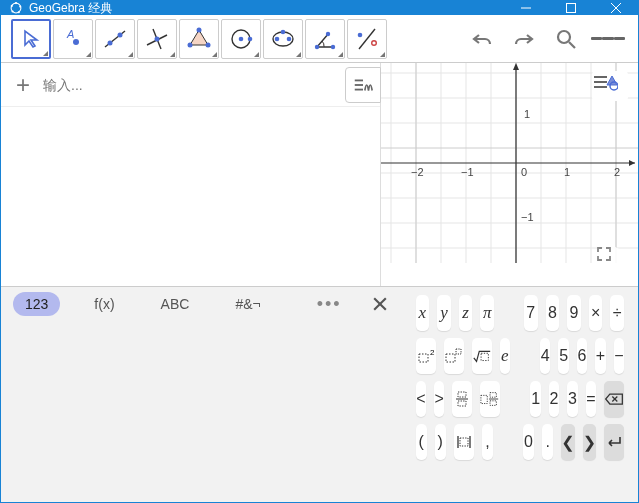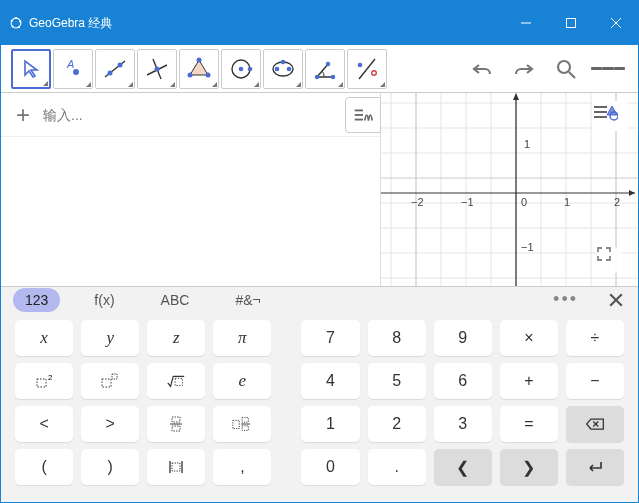--- a/index.html
+++ b/index.html
@@ -1,17 +1,17 @@
 <!DOCTYPE html>
 <html><head>
 <meta charset="utf-8">
 <style>
 *{box-sizing:border-box;margin:0;padding:0;font-family:Arial,sans-serif;-webkit-font-smoothing:antialiased}
 body{width:639px;height:503px;overflow:hidden;background:#fff;display:flex;flex-direction:column;border:1px solid #1883d5}
-.titlebar{height:44px;background:#1883d5;color:#fff;display:flex;align-items:center;padding:0 0 0 8px;font-size:12px}
+.titlebar{height:14px;background:#1883d5;color:#fff;display:flex;align-items:center;padding:0 0 0 8px;font-size:12px}
 .titlebar .logo{width:14px;height:14px;margin-right:6px;display:flex;align-items:center;justify-content:center}
 .titlebar .spacer{flex:1}
 .titlebar .winbtn{width:45px;height:30px;display:flex;align-items:center;justify-content:center;color:#fff}
 .winbtn svg{width:10px;height:10px}
 .toolbar{height:48px;display:flex;align-items:center;padding:4px 10px 4px 10px;border-bottom:1px solid #ccc;gap:2px}
 .tool{width:40px;height:40px;border:1px solid #ccc;border-radius:2px;display:flex;align-items:center;justify-content:center;position:relative;background:#fff}
 .tool.selected{border:2px solid #4a6cd4}
 .tool .dd{position:absolute;bottom:1px;right:1px;width:0;height:0;border-left:5px solid transparent;border-bottom:5px solid #777}
 .tool svg{width:28px;height:28px}
 .toolbar .gap{flex:1}
@@ -21,21 +21,21 @@
 .main{flex:1;display:flex;min-height:0;background:#fff;position:relative}
 .left{width:380px;display:flex;flex-direction:column;border-right:1px solid #ddd}
 .inputrow{height:44px;display:flex;align-items:center;padding:0 8px;border-bottom:1px solid #eee;position:relative}
 .plus{font-size:24px;color:#777;width:28px;text-align:center}
 .inputfld{flex:1;border:none;outline:none;font-size:14px;color:#0c4a6e;padding:6px}
 .eqbtn{position:absolute;right:-1px;top:4px;width:36px;height:36px;border:1px solid #ccc;border-top-left-radius:4px;border-bottom-left-radius:4px;display:flex;align-items:center;justify-content:center;background:#fff}
 .graph{flex:1;position:relative;background:#fff;overflow:hidden}
 .graph svg{position:absolute;top:0;left:0}
 .graphopts{position:absolute;top:8px;right:10px;width:36px;height:30px;background:#fff;border-radius:4px;display:flex;align-items:center;justify-content:center}
 .fsbtn{position:absolute;bottom:12px;right:14px;width:28px;height:28px;background:rgba(255,255,255,0.9);border-radius:14px;display:flex;align-items:center;justify-content:center}
-.keyboard{height:216px;background:#f2f2f2;border-top:1px solid #ccc;display:flex;flex-direction:column}
+.keyboard{height:216px;background:#f2f2f2;border-top:1px solid #ccc;display:flex;flex-direction:row}
 .kbtabs{height:34px;display:flex;align-items:center;padding:0 12px;gap:22px;font-size:14px;color:#555}
 .kbtab{padding:4px 12px;border-radius:14px}
 .kbtab.active{background:#b3b9ee;color:#222}
 .kbtabs .sp{flex:1}
 .kbmore{color:#888;letter-spacing:2px;font-size:18px;margin-right:6px}
 .kbclose{width:20px;height:20px;display:flex;align-items:center;justify-content:center;color:#555}
 .keygrid{flex:1;padding:8px 14px 10px 14px}
 .krow{display:flex;gap:8px;margin-bottom:7px}
 .key{flex:1;height:36px;background:#fff;border-radius:5px;display:flex;align-items:center;justify-content:center;font-size:16px;color:#333;box-shadow:0 1px 1px rgba(0,0,0,0.1)}
 .key.dark{background:#dcdcdc}

